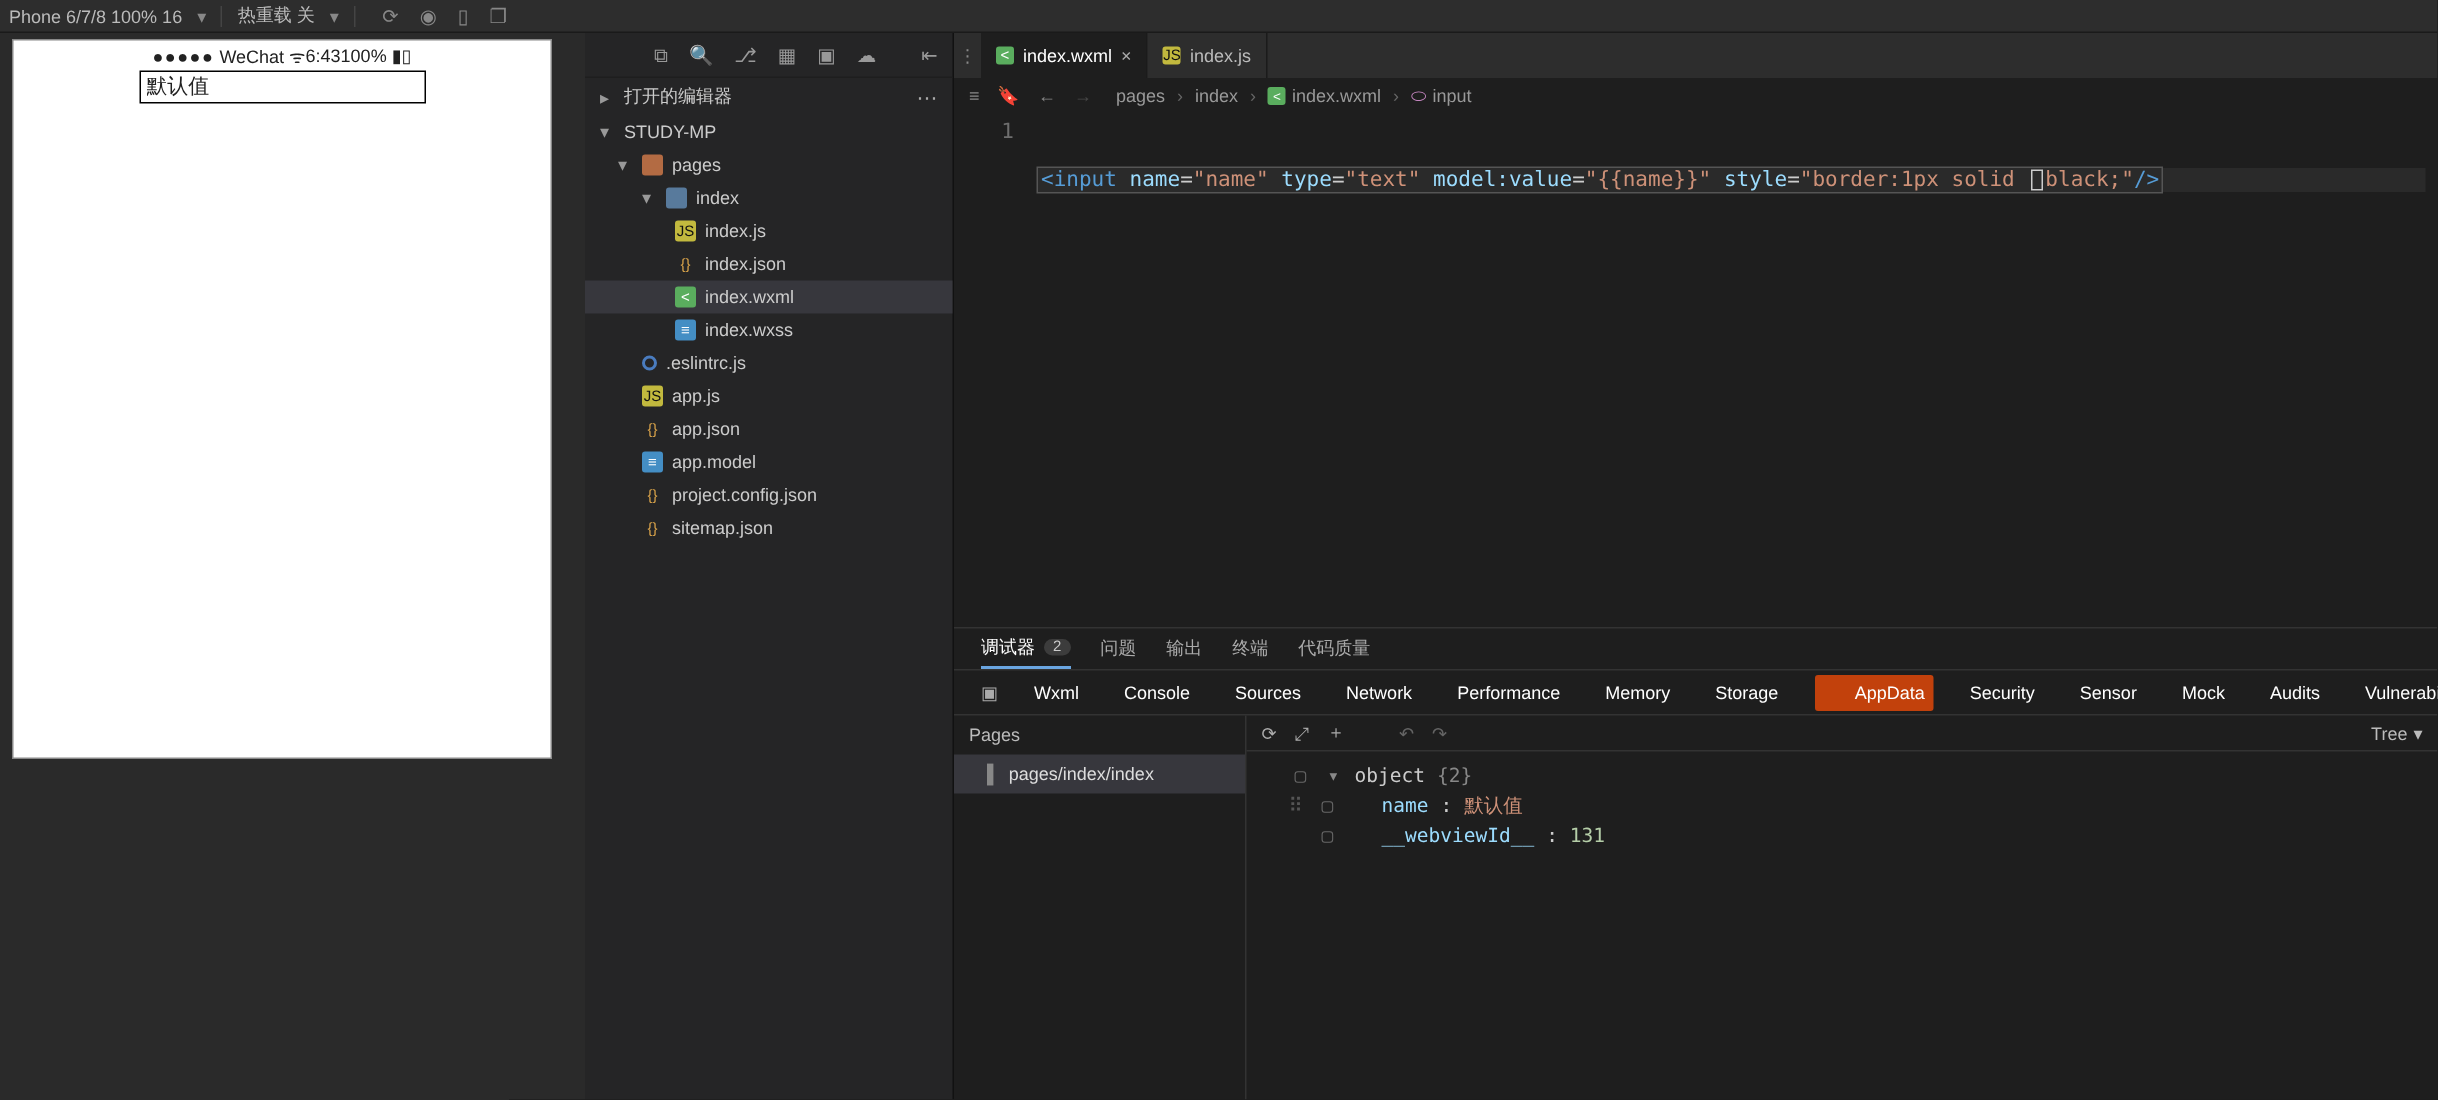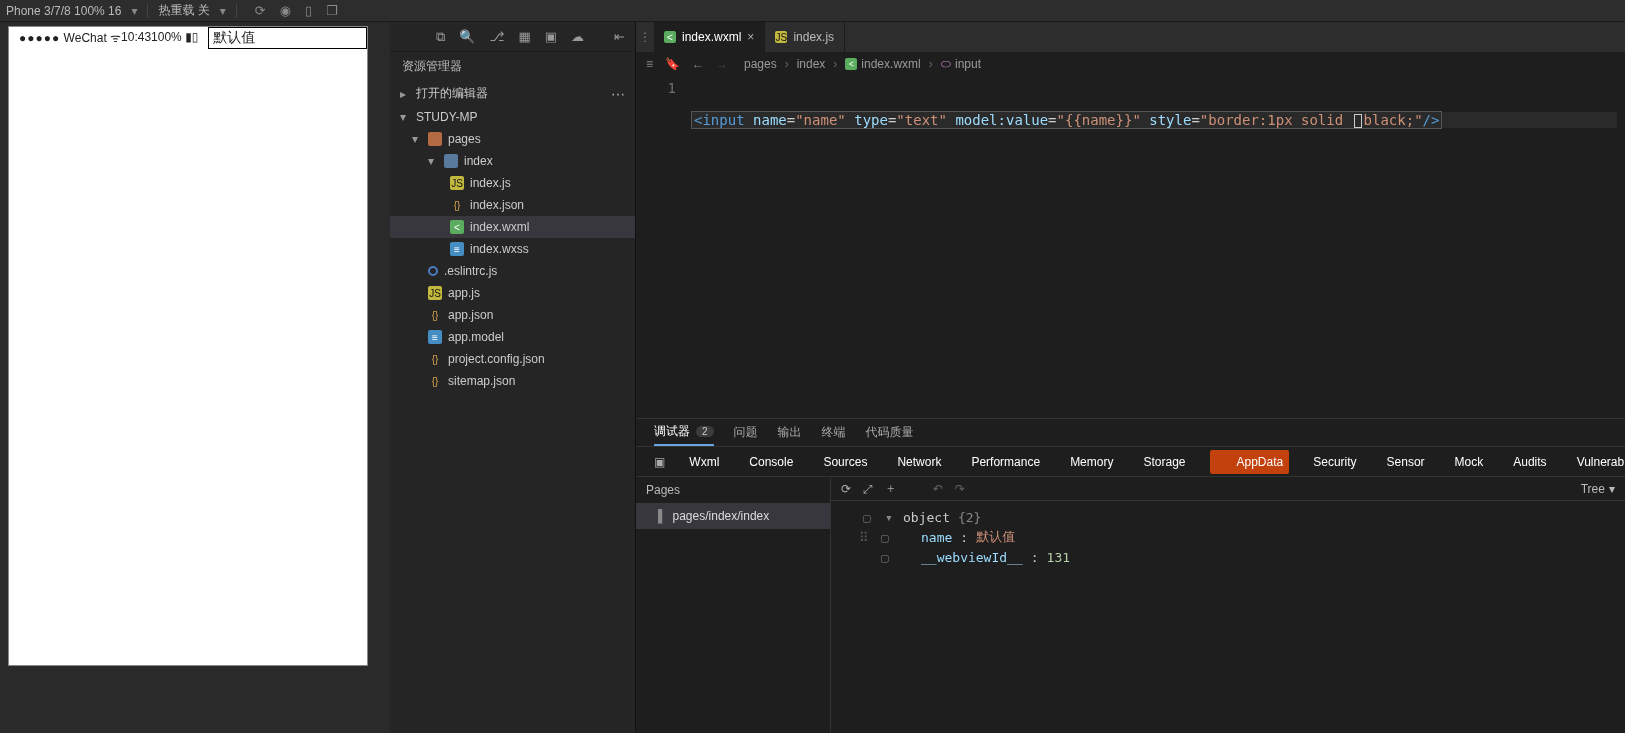--- a/index.html
+++ b/index.html
@@ -19,21 +19,21 @@
 }
 .topbar .left { display: flex; align-items: center; gap: 10px; color:#bbb; }
 .topbar .sep { width: 1px; height: 14px; background:#444; }
 .topbar .icons { display:flex; gap:14px; margin-left:8px; color:#888; }
 .topbar .icon { font-size:13px; cursor:default; }
 
 .main { flex:1; display:flex; min-height:0; }
 
 
 .sim-col { width: 390px; background:#2a2a2a; padding:4px 0 0 8px; }
-.sim { width: 360px; height: 640px; background:#fff; border:1px solid #888; display:flex; flex-direction:row;}
+.sim { width: 360px; height: 480px; background:#fff; border:1px solid #888; display:flex; flex-direction:column;align-items:center;}
 .sim-status { height:20px; display:flex; align-items:center; justify-content:space-between; padding:0 10px; font-size:12px; color:#222; }
 .sim-status .dots { letter-spacing:1px; }
 .sim-nav { height:40px; display:flex; align-items:center; justify-content:center; position:relative; border-bottom:1px solid #eee; }
 .sim-nav .title { font-size:15px; color:#222; }
 .sim-nav .capsule { position:absolute; right:10px; top:6px; width:72px; height:28px; border:1px solid #ccc; border-radius:20px; display:flex; align-items:center; justify-content:space-around;}
 .sim-nav .cap-dots{ font-weight:bold; color:#222; }
 .sim-nav .cap-target{ width:14px; height:14px; border:2px solid #222; border-radius:50%; position:relative;}
 .sim-nav .cap-target::after{content:"";position:absolute;inset:3px;border-radius:50%;background:#222;}
 .sim-body { flex:1; padding:0; }
 .sim-input { width:100%; border:1px solid #000; font-size:14px; color:#222; padding:2px 4px; outline:none; }
@@ -106,61 +106,60 @@
 .dt-val-str{ color:#ce9178;}
 .dt-val-num{ color:#b5cea8;}
 .dt-type{ color:#888;}
 .tree-mode{ margin-left:auto; display:flex; align-items:center; gap:4px; color:#bbb;}
 </style>
 </head>
 <body>
 
 <div class="topbar">
   <div class="left">
-    <span>Phone 3/7/8 100% 16</span>
+    <span>Phone 6/7/8 100% 16</span>
       <span style="color:#888">▾</span>
     <span class="sep"></span>
     <span>热重载 关</span>
       <span style="color:#888">▾</span>
     <span class="sep"></span>
     <div class="icons">
       <span class="icon">⟳</span>
       <span class="icon">◉</span>
       <span class="icon">▯</span>
       <span class="icon">❐</span>
     </div>
   </div>
 </div>
 
 <div class="main">
 
   <div class="sim-col">
     <div class="sim">
       <div class="sim-status">
         <span><span class="dots">●●●●●</span> <span>WeChat</span> <span>ᯤ</span></span>
-        <span>10:43</span>
+        <span>6:43</span>
         <span><span>100%</span> <span>▮▯</span></span>
       </div>
       <div class="sim-body">
         <input class="sim-input" value="默认值" style="">
       </div>
     </div>
   </div>
 
   <div class="explorer">
     <div class="exp-actions">
       <span class="act">⧉</span>
       <span class="act">🔍</span>
       <span class="act">⎇</span>
       <span class="act">▦</span>
       <span class="act">▣</span>
       <span class="act">☁</span>
       <span class="act" style="margin-left:16px">⇤</span>
     </div>
-    <div class="exp-title">资源管理器</div>
     <div class="exp-section-hdr">
       <span class="tree-caret">▸</span>
       <span>打开的编辑器</span>
       <span class="exp-more">⋯</span>
     </div>
     <div class="exp-section-hdr">
       <span class="tree-caret">▾</span>
       <span>STUDY-MP</span>
     </div>
     <div class="tree-item" style="padding-left:22px">

